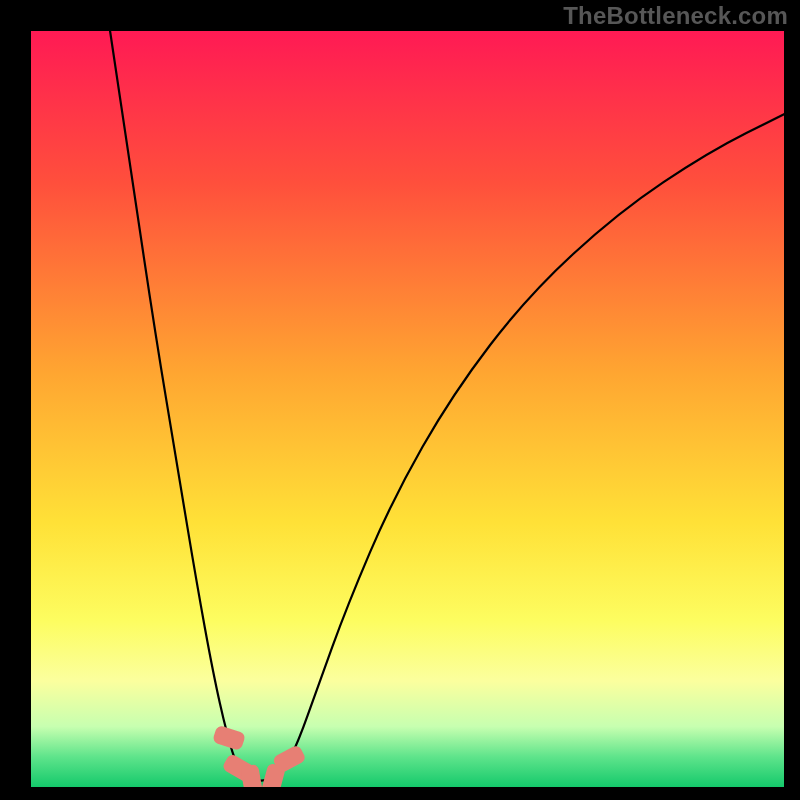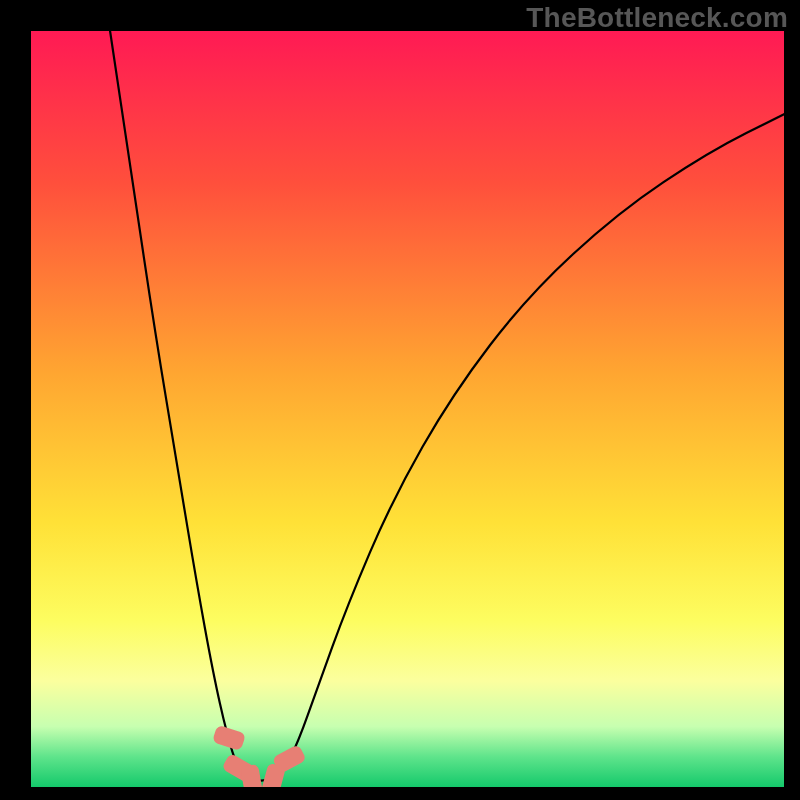--- a/index.html
+++ b/index.html
@@ -20,21 +20,21 @@
   }
   .plot {
     position: absolute;
     background: #fff;
   }
   .watermark {
     position: absolute;
     top: 2px;
     right: 12px;
     font-family: Arial, Helvetica, sans-serif;
-    font-size: 28px;
+    font-size: 24px;
     font-weight: 600;
     color: #575757;
     letter-spacing: 0.2px;
   }
   svg {
     position: absolute;
     left: 0;
     top: 0;
   }
 </style>

